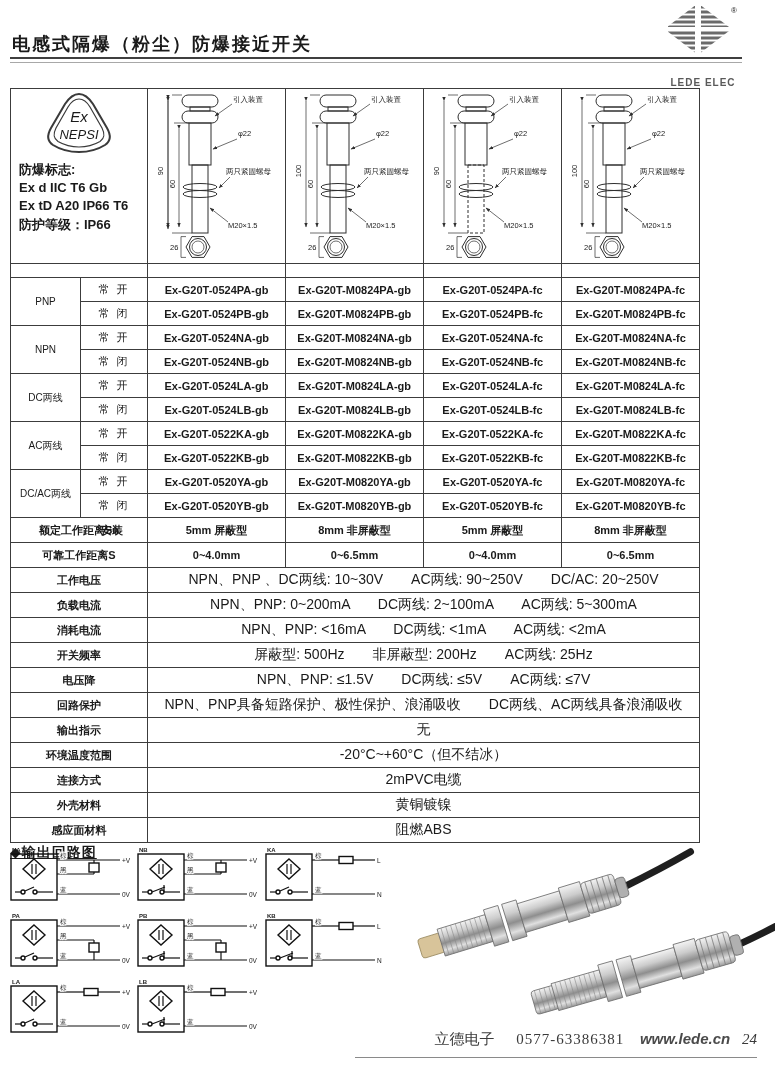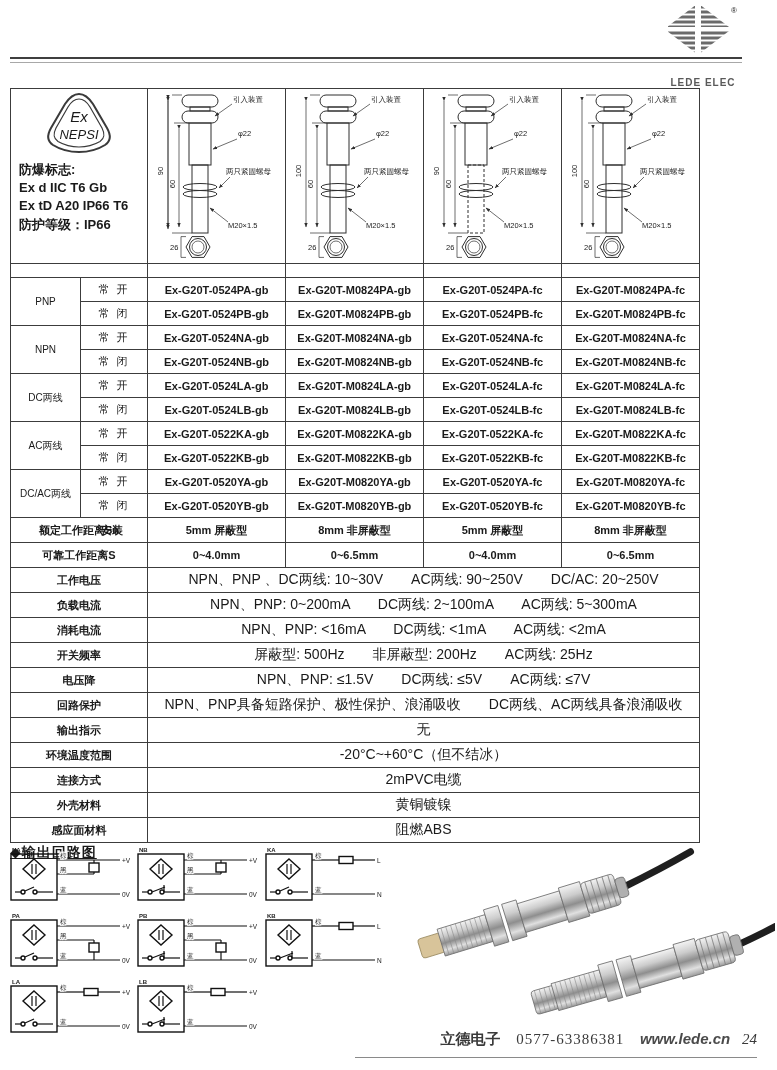--- a/index.html
+++ b/index.html
@@ -44,31 +44,32 @@
   .circuit svg .ln{stroke:#111;stroke-width:1.2;fill:none;}
   .circuit svg .sym{stroke:#111;stroke-width:1.4;fill:none;}
   .circuit svg text{font-size:6.5px;}
   .circuit svg text.clabel{font-size:6px;font-weight:bold;}
   .circuit svg text.wlabel{paint-order:stroke;stroke:#fff;stroke-width:2px;}
   
   .photo{position:absolute;left:400px;top:833px;width:375px;height:188px;}
   
   .footer{position:absolute;left:0;top:1030px;width:757px;text-align:right;
           font-family:"Liberation Serif","DejaVu Serif",serif;font-size:15px;color:#3a3a3a;}
-  .footer .company{font-weight:bold;margin-right:12px;}
+  .footer .company{font-weight:normal;margin-right:18px;}
   .footer .phone{margin-right:12px;letter-spacing:1px;}
   .footer .site{font-family:Liberation Sans, sans-serif;font-weight:bold;font-style:italic;color:#4a4a4a;margin-right:8px;}
   .footer .pageno{font-style:italic;font-size:15px;}
   .foot-rule{position:absolute;left:355px;top:1057px;width:402px;height:1px;background:#8a8a8a;}
 </style>
 </head>
 <body>
 
 <div class="page">
 
+  <div class="title">电感式隔爆（粉尘）防爆接近开关</div>
   <div class="head-rule"></div>
   <div class="logo">
     <svg width="70" height="48" viewBox="0 0 70 48">
       <defs>
         <pattern id="stripes" width="70" height="5" patternUnits="userSpaceOnUse">
           <rect width="70" height="3" fill="#6b6b6b"></rect>
         </pattern>
       </defs>
       <polygon points="31.5,0 59.5,21.5 31.5,21.5" fill="url(#stripes)" transform="translate(1.5,-0.5)"></polygon>
       <polygon points="59.5,24.5 31.5,46 31.5,24.5" fill="url(#stripes)" transform="translate(1.5,0.5)"></polygon>

